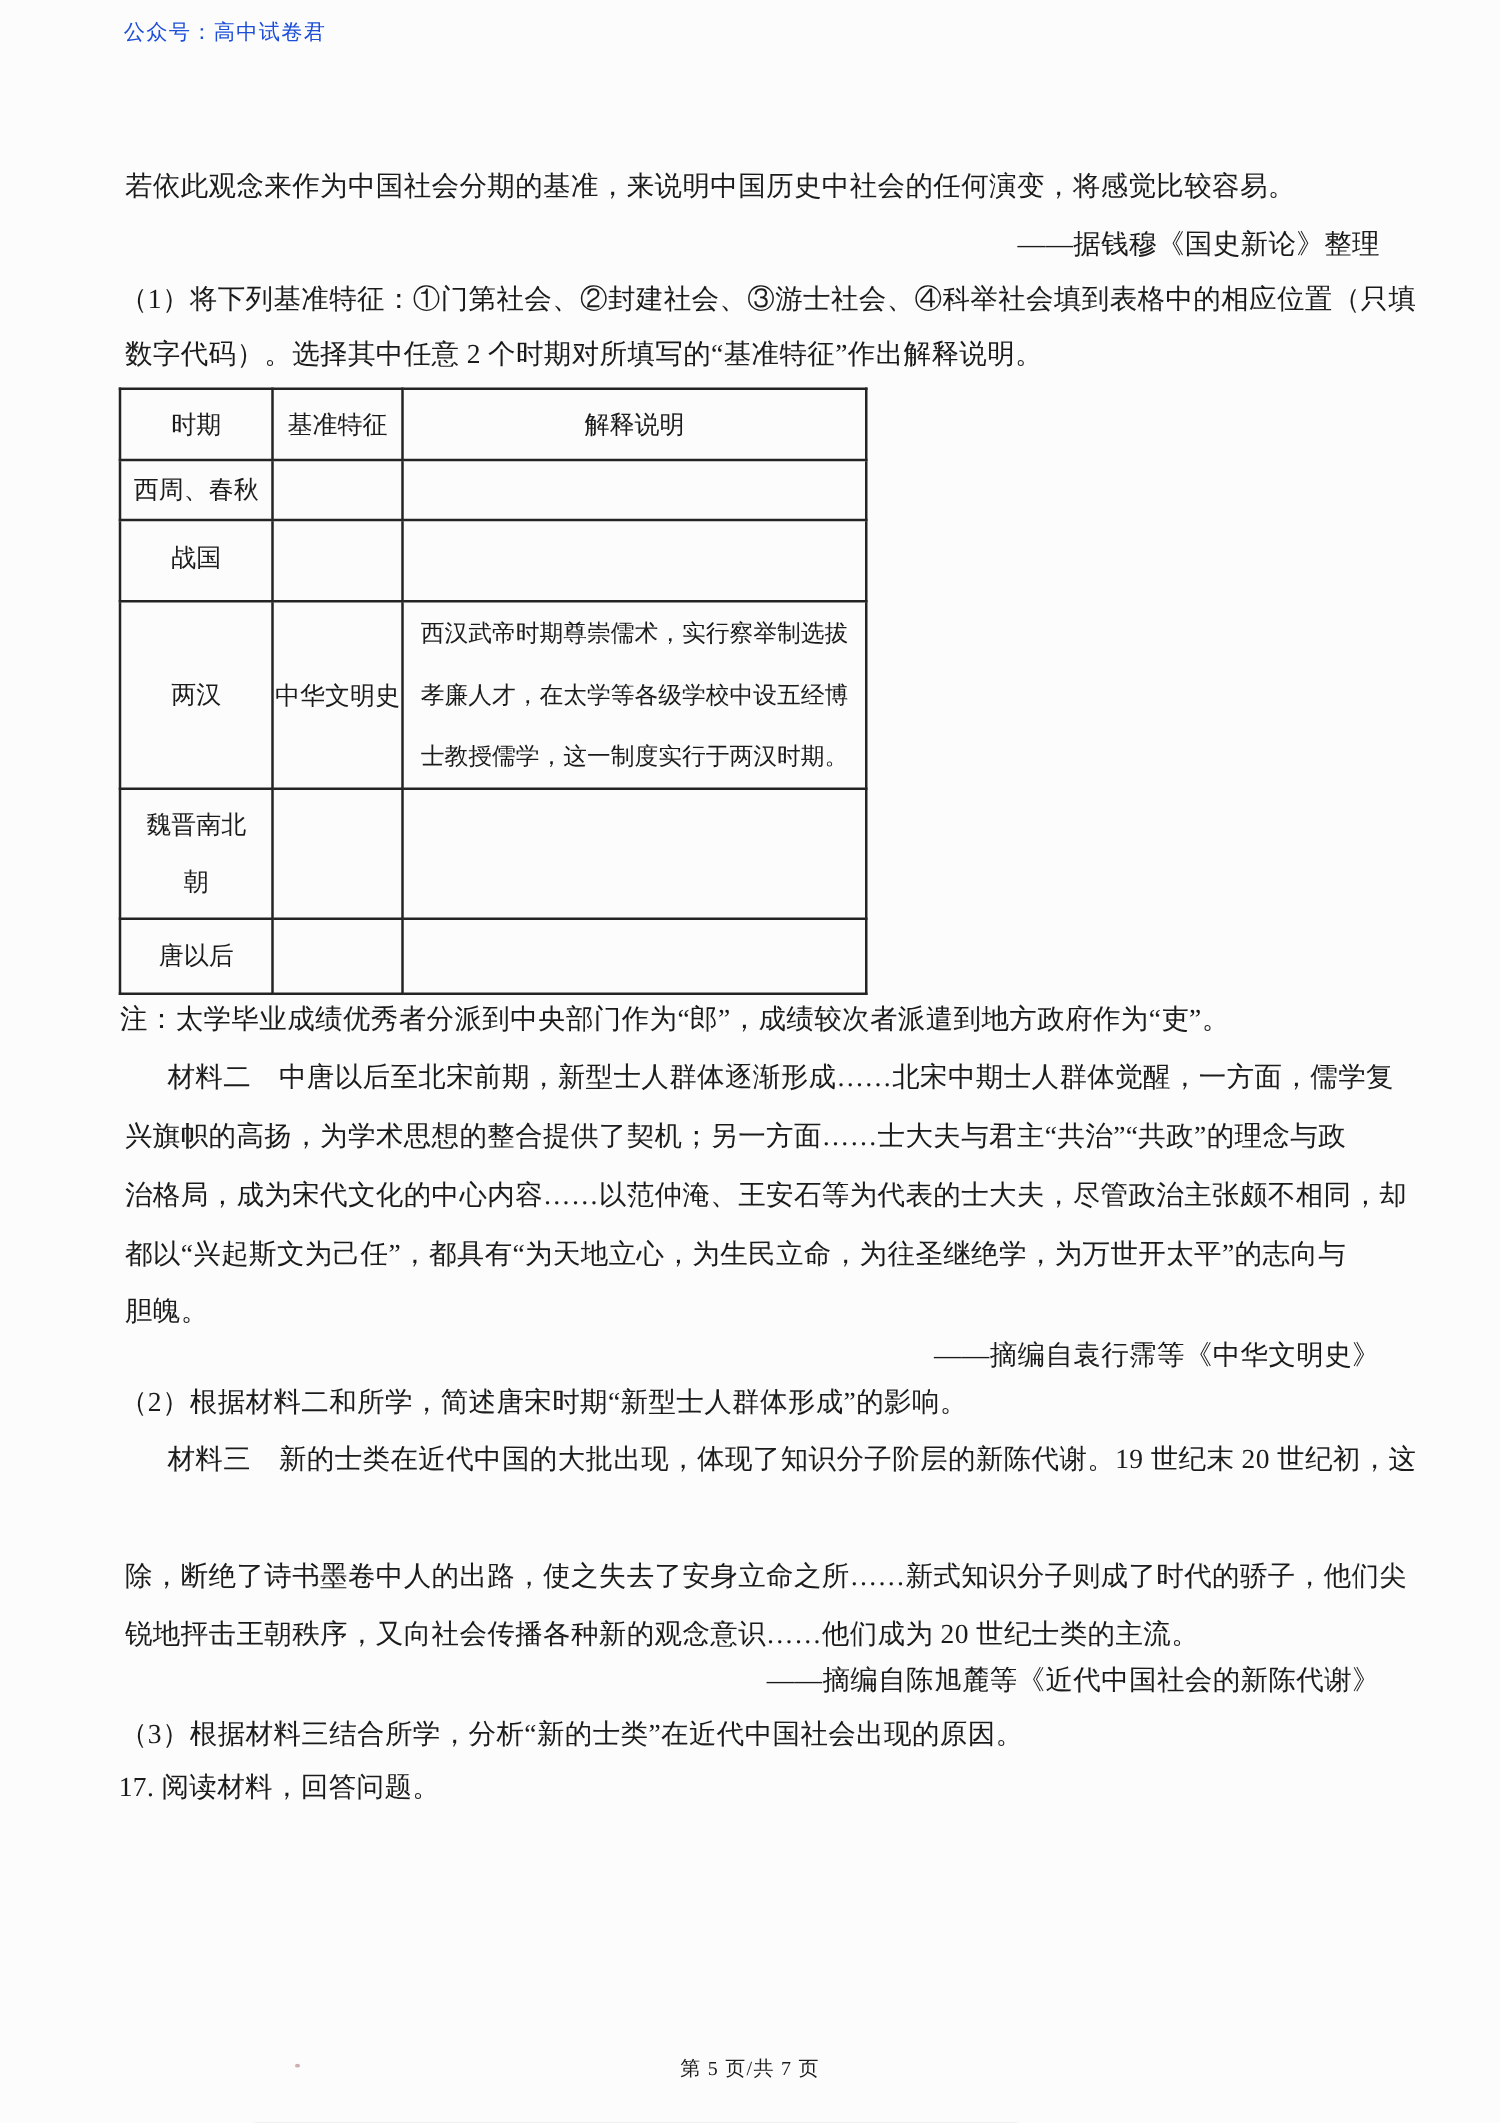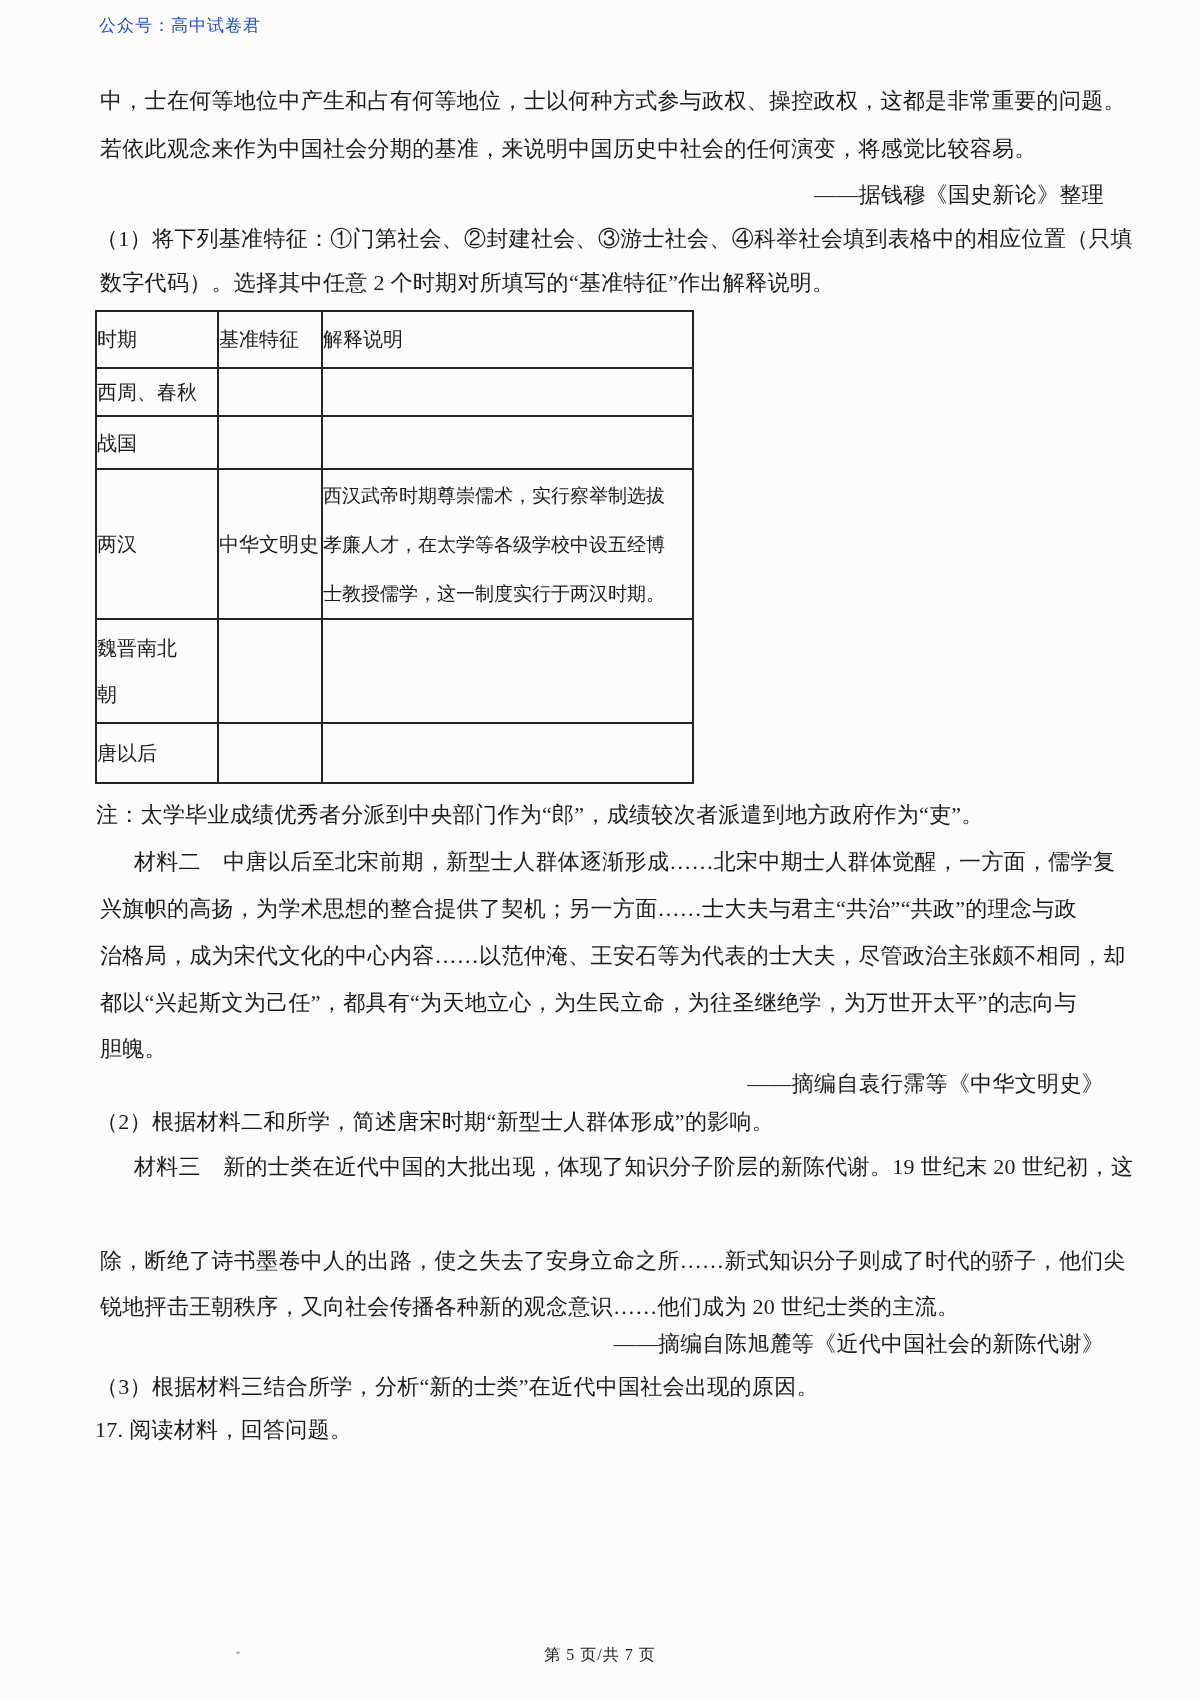--- a/index.html
+++ b/index.html
@@ -29,27 +29,27 @@
   }
   table.fill-table{
     position:absolute;left:95px;top:310px;
     border-collapse:collapse;table-layout:fixed;
     background:transparent;
   }
   table.fill-table th, table.fill-table td{
     border:2px solid #242424;
     font-weight:normal;
     font-size:20px;
-    text-align:left;
+    text-align:center;
     vertical-align:middle;
     padding:0;
   }
   .row-h{height:57px;}
   .row-0{height:48px;}
-  .row-1{height:53px;}
+  .row-1{height:65px;font-family:Liberation Mono, monospace;}
   .row-2{height:150px;}
   .row-3{height:104px;}
   .row-4{height:60px;}
   td.expl{
     text-align:left;
     padding:0 10px 0 14px;
   }
   td.expl .cell-line{
     font-size:19px;
     line-height:49px;
@@ -66,21 +66,20 @@
     opacity:.7;
   }
 </style>
 </head>
 <body>
 
 <div class="page">
 
   <div class="wm">公众号：高中试卷君</div>
 
-  <div class="ln" style="top:88px">中，士在何等地位中产生和占有何等地位，士以何种方式参与政权、操控政权，这都是非常重要的问题。</div>
   <div class="ln" style="top:136px">若依此观念来作为中国社会分期的基准，来说明中国历史中社会的任何演变，将感觉比较容易。</div>
   <div class="ln attr" style="top:182px">——据钱穆《国史新论》整理</div>
 
   <div class="ln" style="top:226px;left:96px">（1）将下列基准特征：①门第社会、②封建社会、③游士社会、④科举社会填到表格中的相应位置（只填</div>
   <div class="ln" style="top:270px">数字代码）。选择其中任意 2 个时期对所填写的“基准特征”作出解释说明。</div>
 
   <table class="fill-table">
     <colgroup>
         <col style="width:122px">
         <col style="width:104px">

